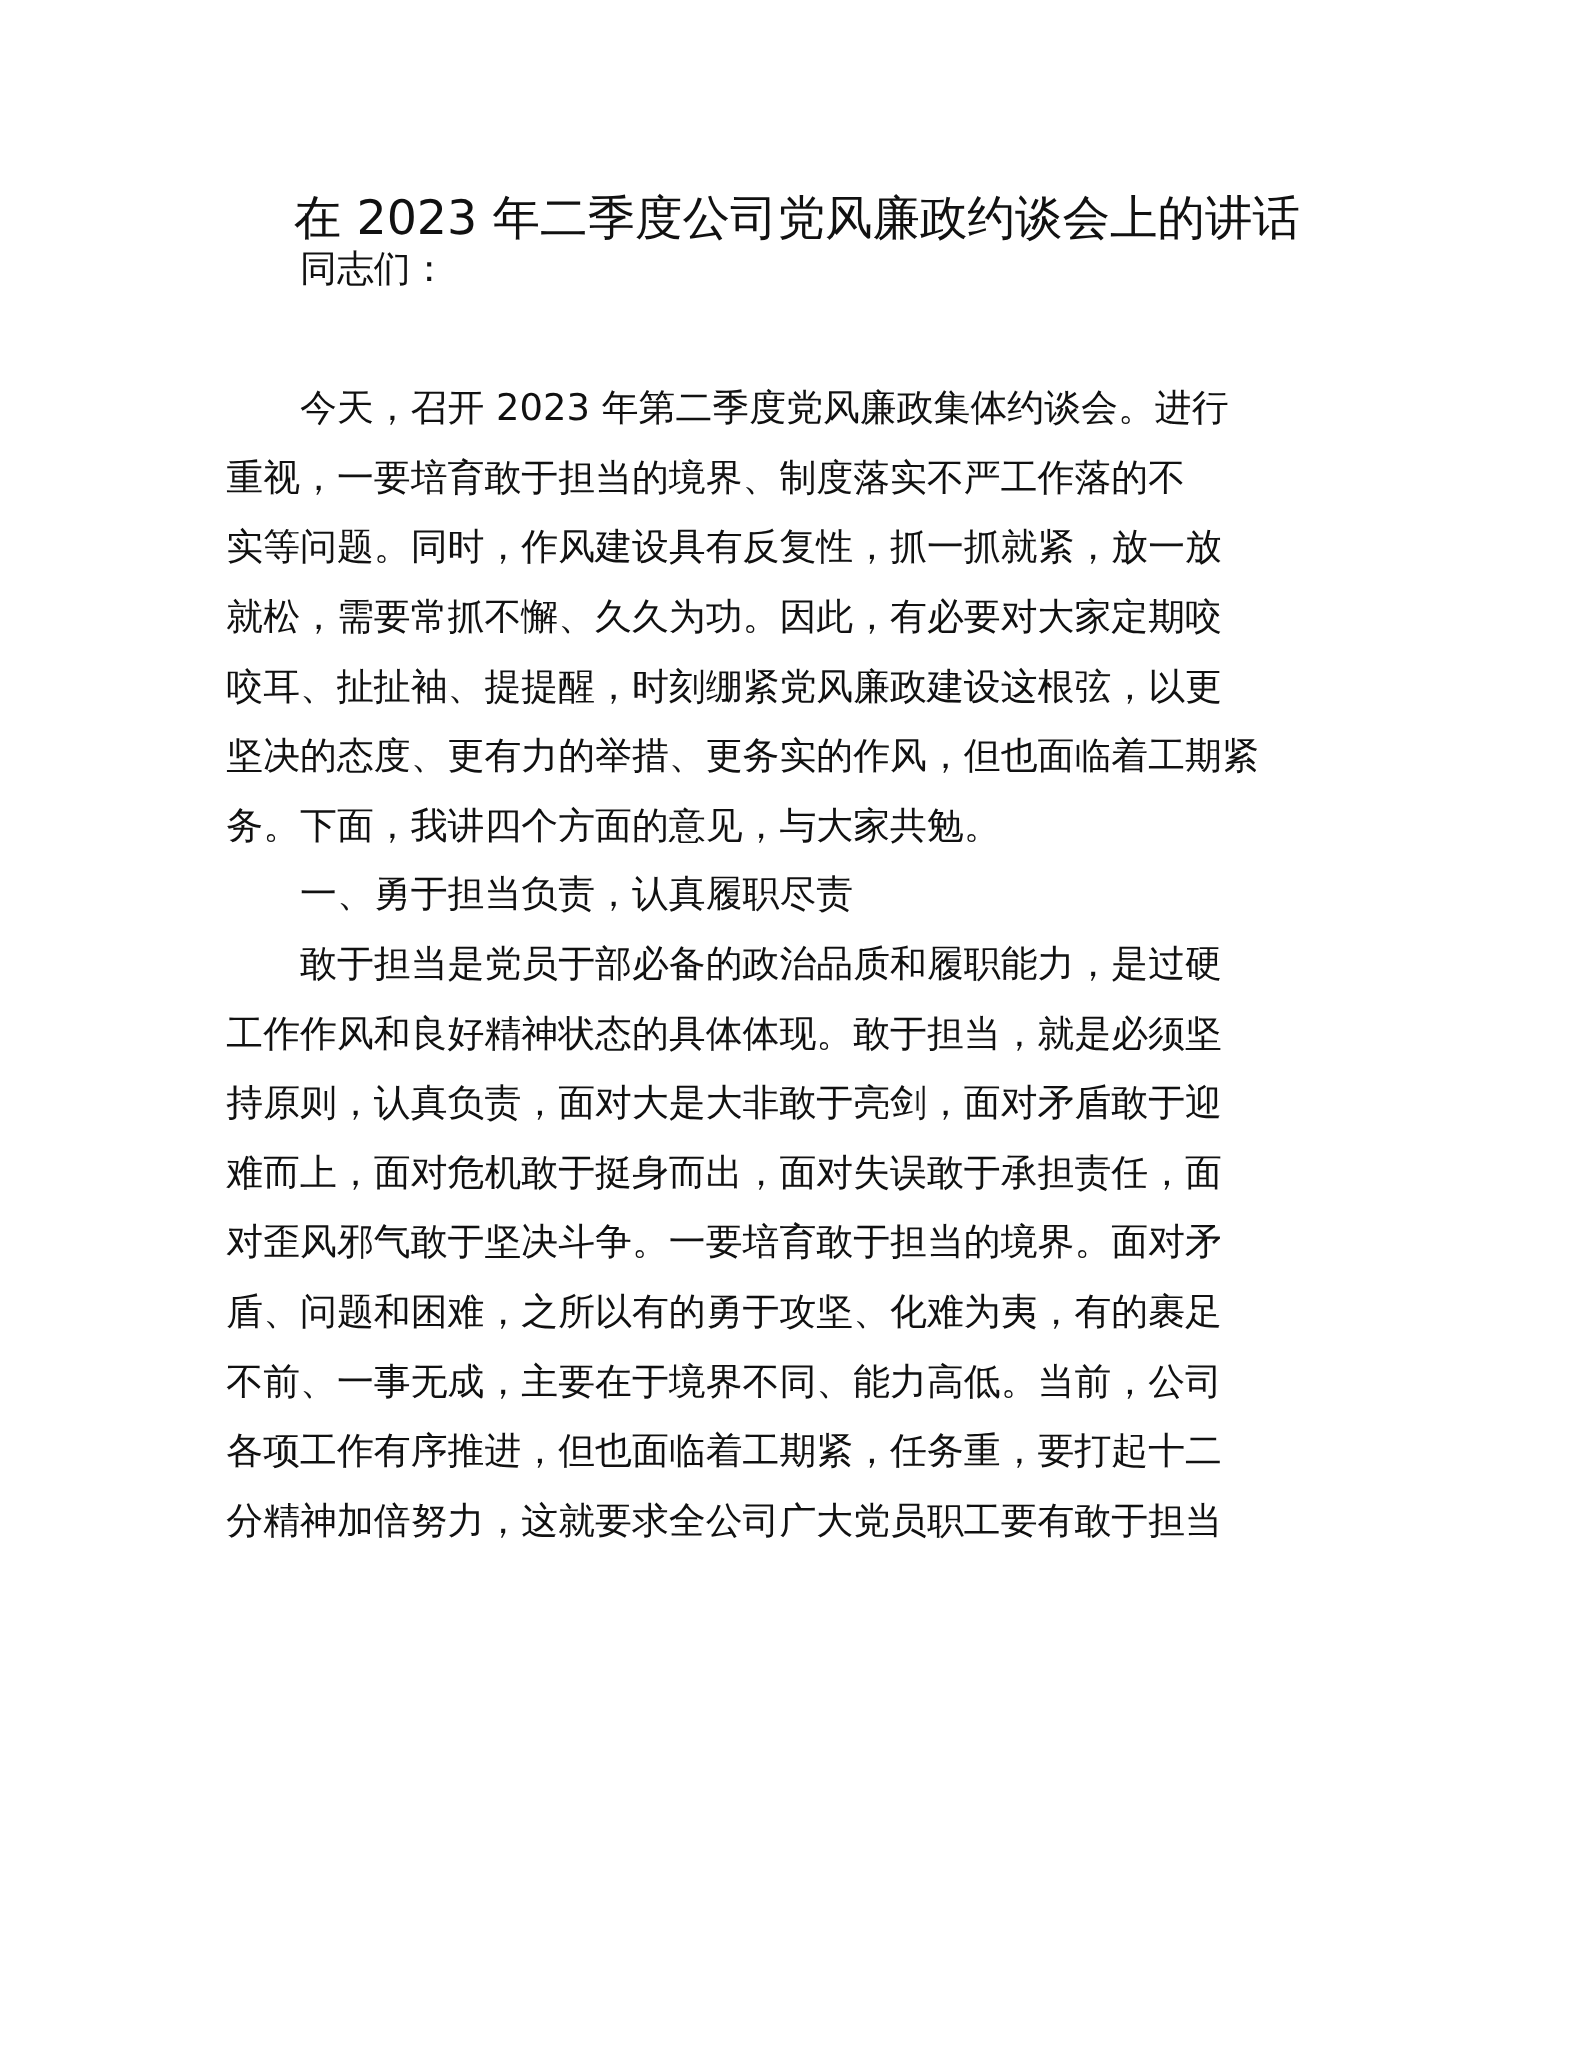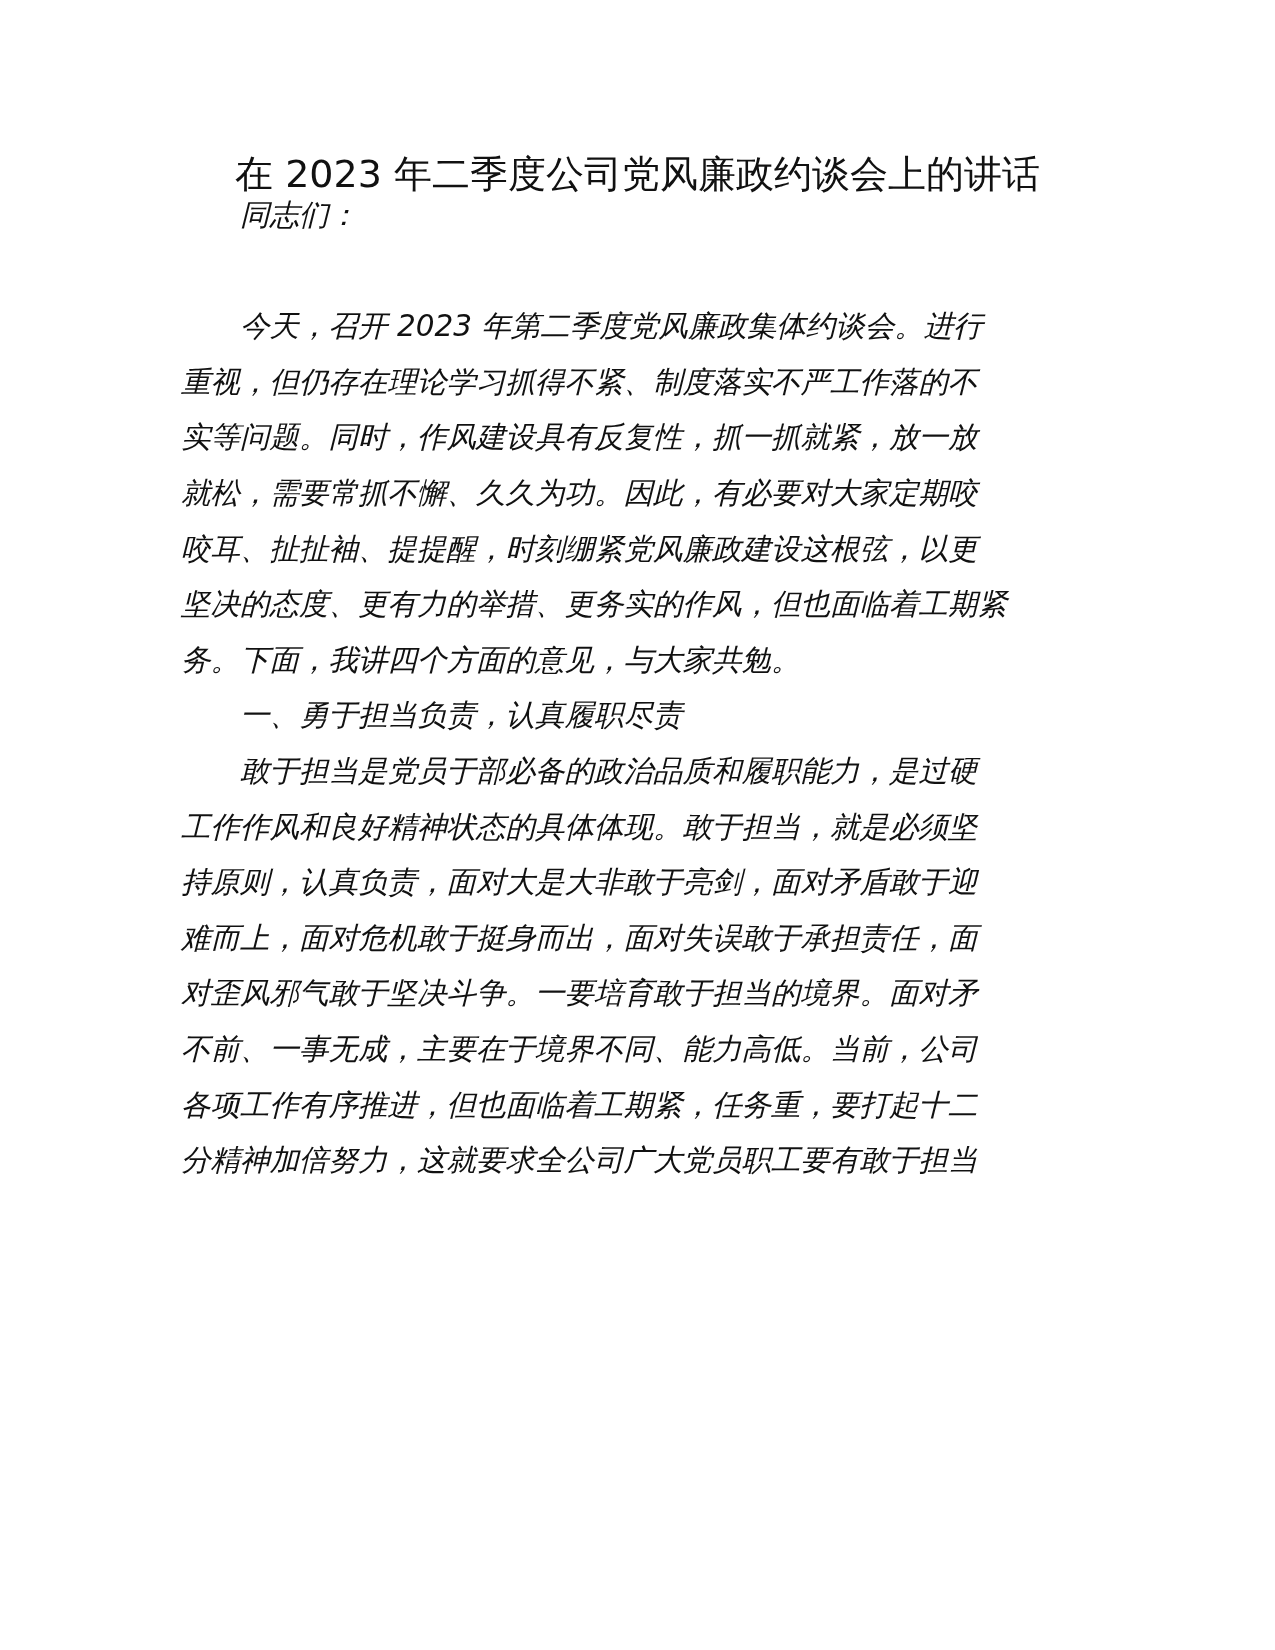--- a/index.html
+++ b/index.html
@@ -33,21 +33,20 @@
       line-height: 56px;
       letter-spacing: 0px;
       color: #111111;
       white-space: nowrap;
     }
     .body-text {
       position: absolute;
       left: 181px;
       top: 188px;
       width: 880px;
-      font-style: italic;
     }
     .line {
       display: block;
       font-size: 29.5px;
       height: 55.6px;
       line-height: 55.6px;
       white-space: nowrap;
       color: #111111;
     }
     .indent {
@@ -61,37 +60,38 @@
 
   <div class="title">在 2023 年二季度公司党风廉政约谈会上的讲话</div>
 
   <div class="body-text">
 
     <span class="line indent">同志们：</span>
     <span class="line"></span>
 
     <div style="margin-top:-55.6px;">
       <span class="line indent" style="margin-top:55.6px;">今天，召开 2023 年第二季度党风廉政集体约谈会。进行</span>
-      <span class="line">重视，但仍存在理论学习抓得不紧、制度落实不严工作落的不</span>
+      <span class="line">重视，一要培育敢于担当的境界、制度落实不严工作落的不</span>
       <span class="line">实等问题。同时，作风建设具有反复性，抓一抓就紧，放一放</span>
       <span class="line">就松，需要常抓不懈、久久为功。因此，有必要对大家定期咬</span>
       <span class="line">咬耳、扯扯袖、提提醒，时刻绷紧党风廉政建设这根弦，以更</span>
       <span class="line">坚决的态度、更有力的举措、更务实的作风，但也面临着工期紧</span>
       <span class="line">务。下面，我讲四个方面的意见，与大家共勉。</span>
     </div>
 
     <div>
       <span class="line indent">一、勇于担当负责，认真履职尽责</span>
     </div>
 
     <div>
       <span class="line indent">敢于担当是党员于部必备的政治品质和履职能力，是过硬</span>
       <span class="line">工作作风和良好精神状态的具体体现。敢于担当，就是必须坚</span>
       <span class="line">持原则，认真负责，面对大是大非敢于亮剑，面对矛盾敢于迎</span>
       <span class="line">难而上，面对危机敢于挺身而出，面对失误敢于承担责任，面</span>
       <span class="line">对歪风邪气敢于坚决斗争。一要培育敢于担当的境界。面对矛</span>
+      <span class="line">盾、问题和困难，之所以有的勇于攻坚、化难为夷，有的裹足</span>
       <span class="line">不前、一事无成，主要在于境界不同、能力高低。当前，公司</span>
       <span class="line">各项工作有序推进，但也面临着工期紧，任务重，要打起十二</span>
       <span class="line">分精神加倍努力，这就要求全公司广大党员职工要有敢于担当</span>
     </div>
 
   </div>
 </div>
 
 </body></html>

